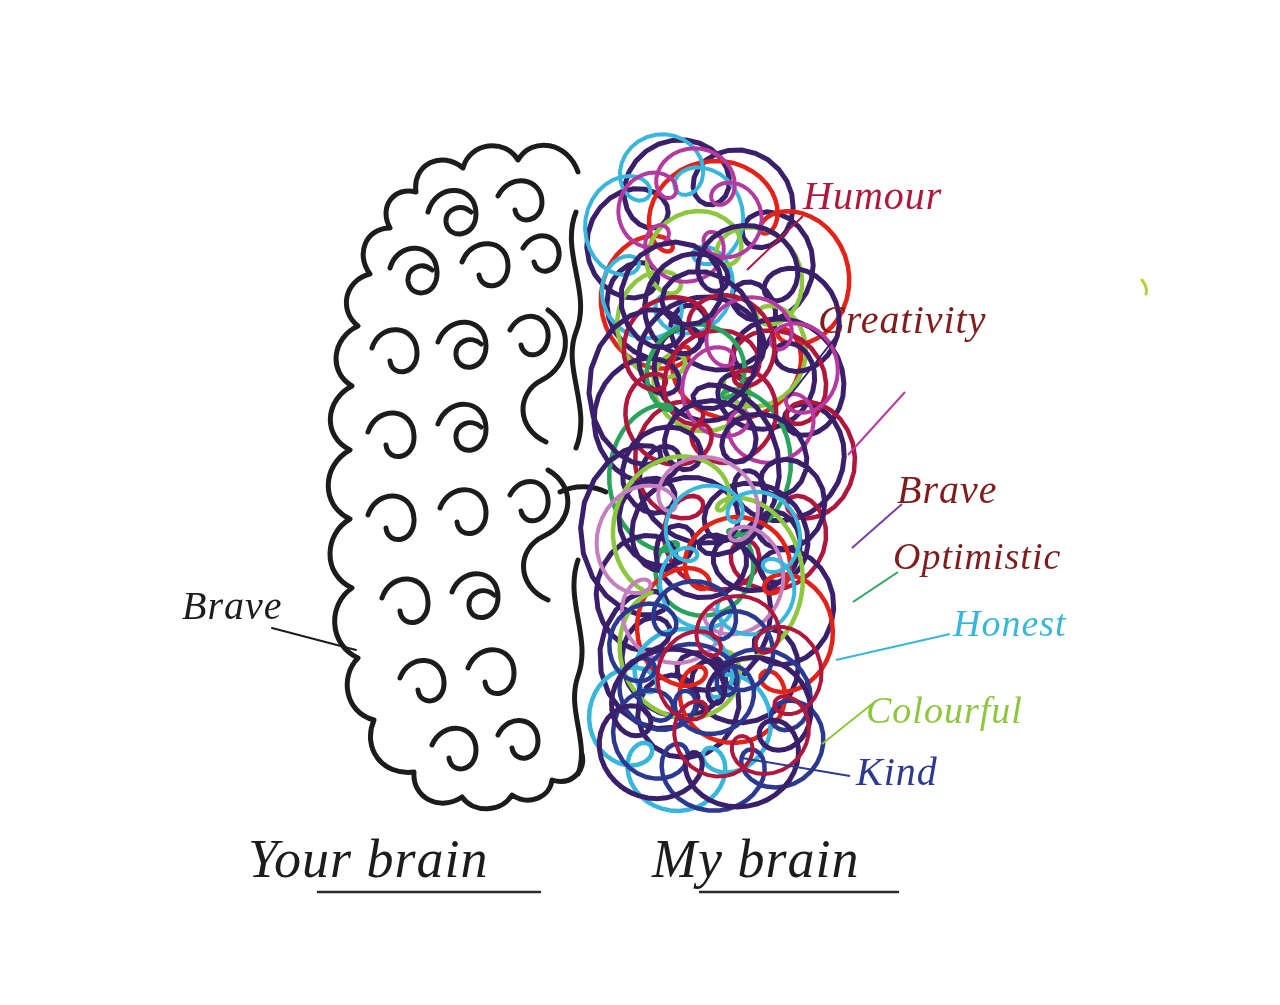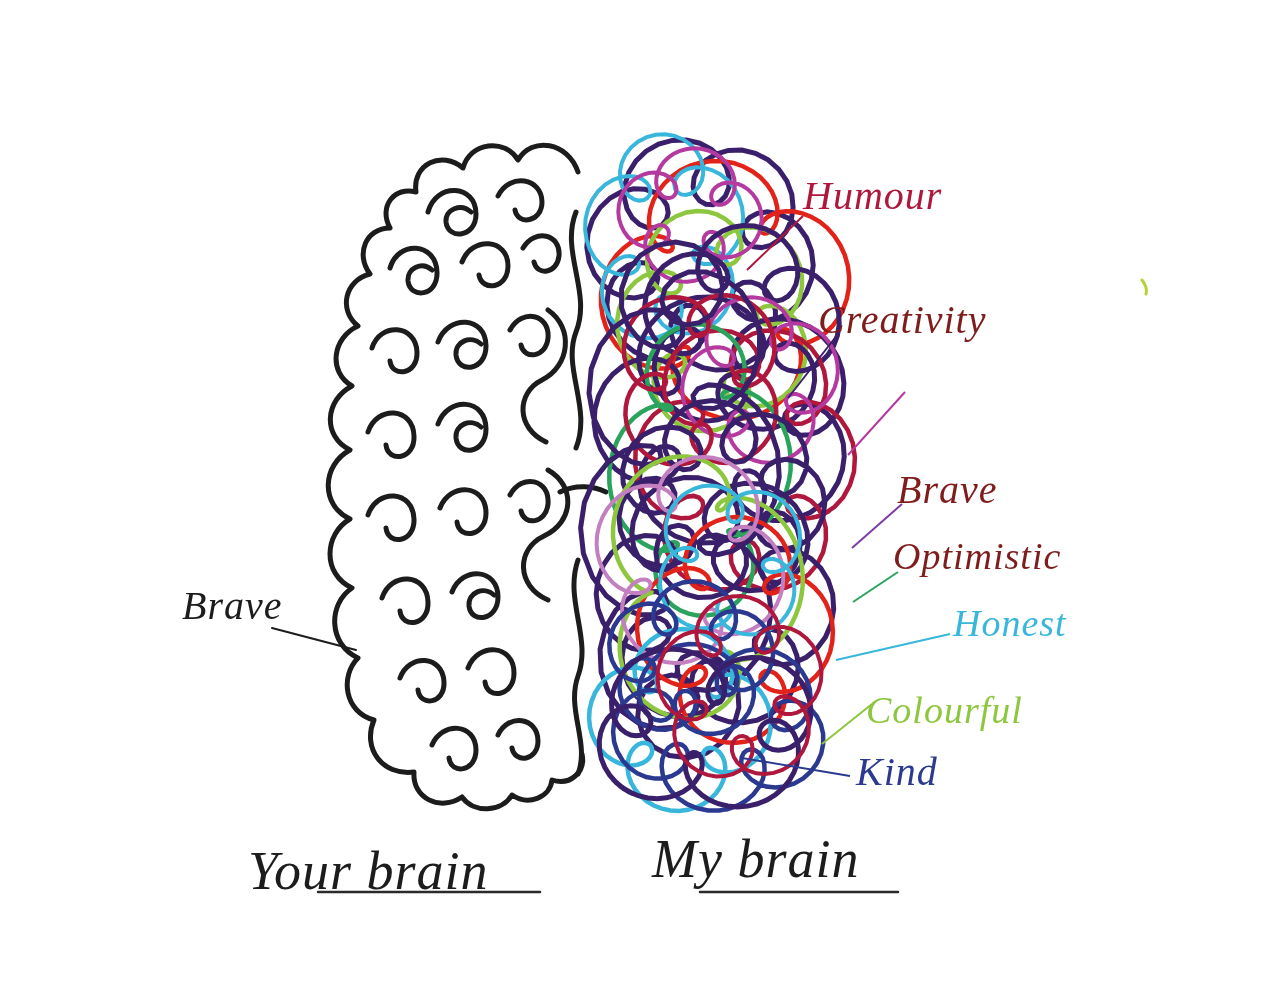--- a/index.html
+++ b/index.html
@@ -57,21 +57,21 @@
   .t6 { left: 866px; top: 668px; font-size: 38px; margin-top: 20px; }
   .t7 { left: 856px; top: 748px; font-style: italic; }
   .caption {
     position: absolute;
     font-style: italic;
     font-size: 54px;
     color: #1c1c1c;
     letter-spacing: 1px;
     white-space: nowrap;
   }
-  .yours { left: 248px; top: 828px; margin-top: 12px; }
+  .yours { left: 248px; top: 828px; }
   .mine  { left: 652px; top: 828px; }
 </style>
 </head>
 <body>
 
 <div class="canvas">
 
   <svg id="art" viewBox="0 0 1280 1005">
 
     <g class="ink" style="color: rgb(28, 28, 28);">

